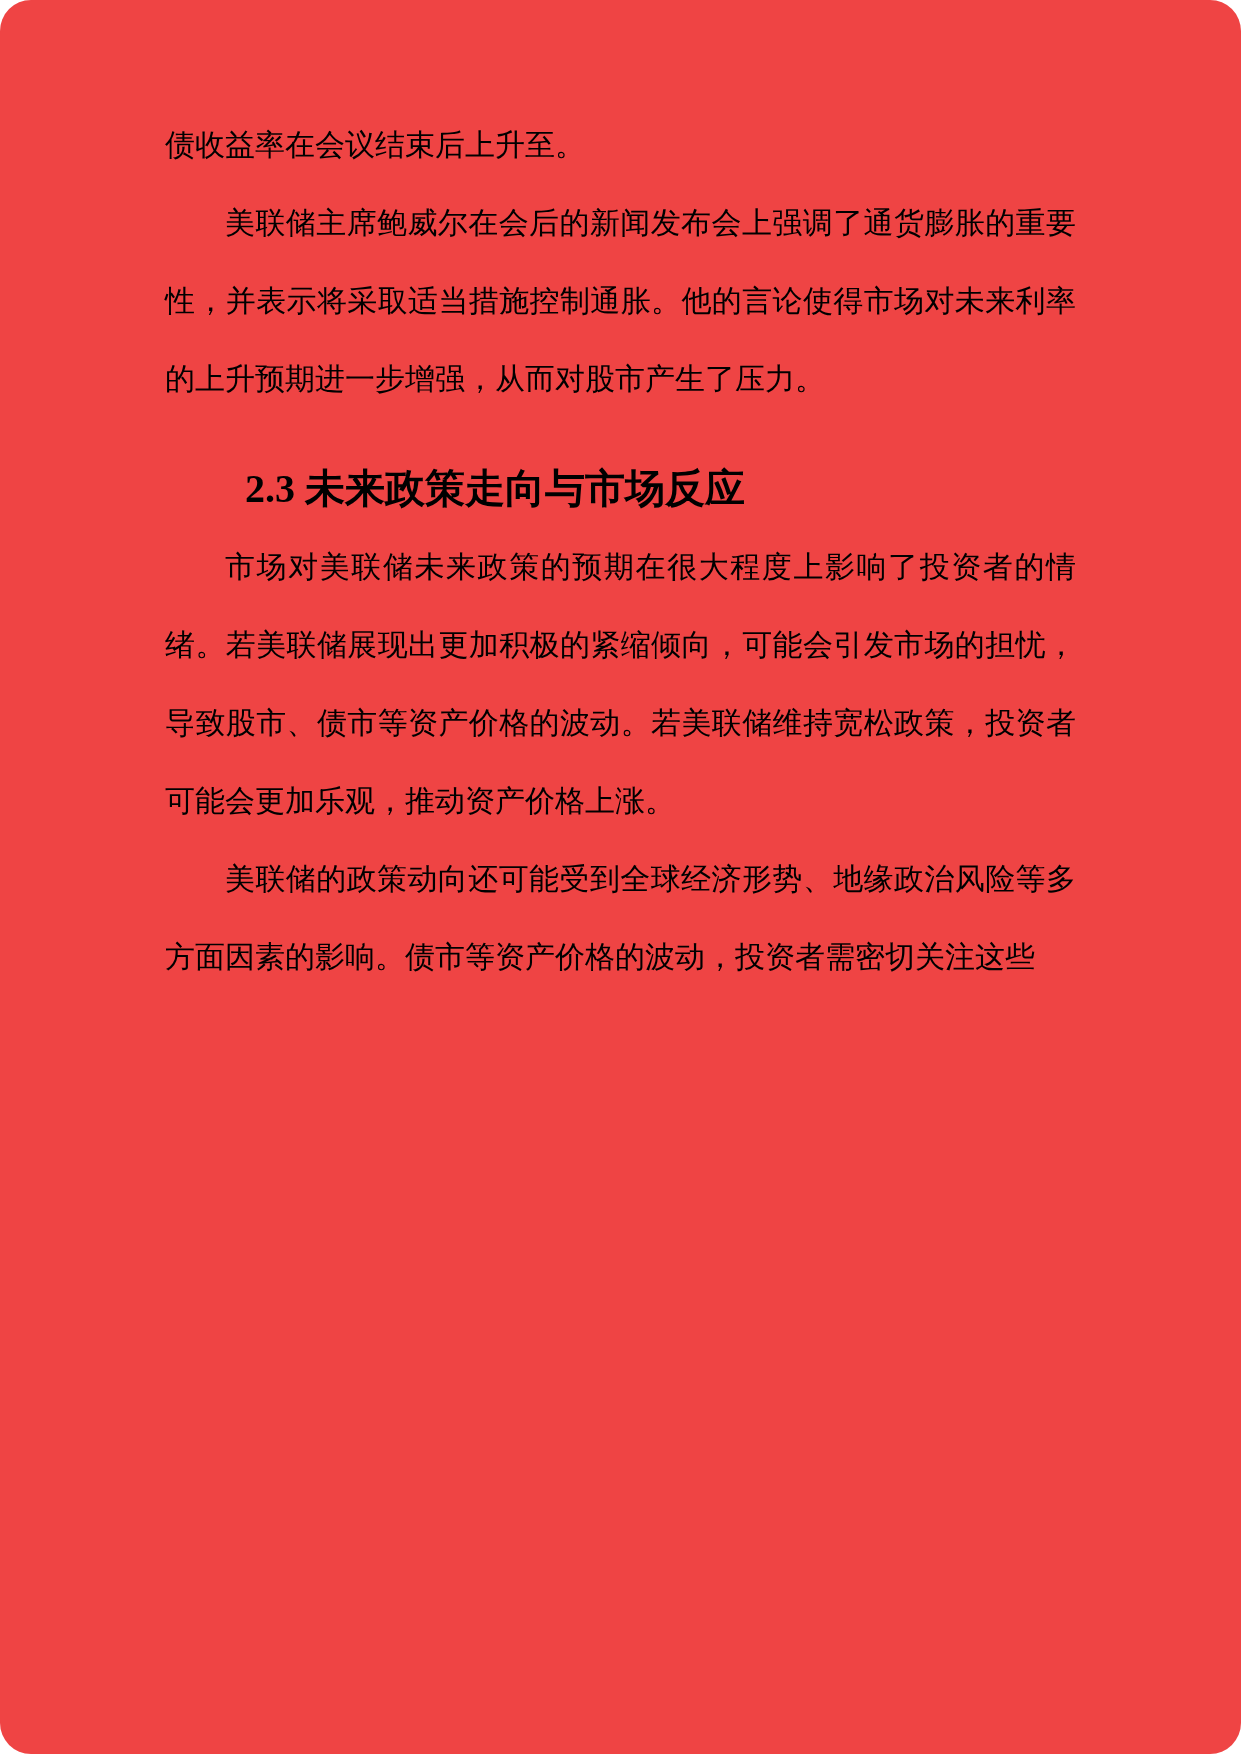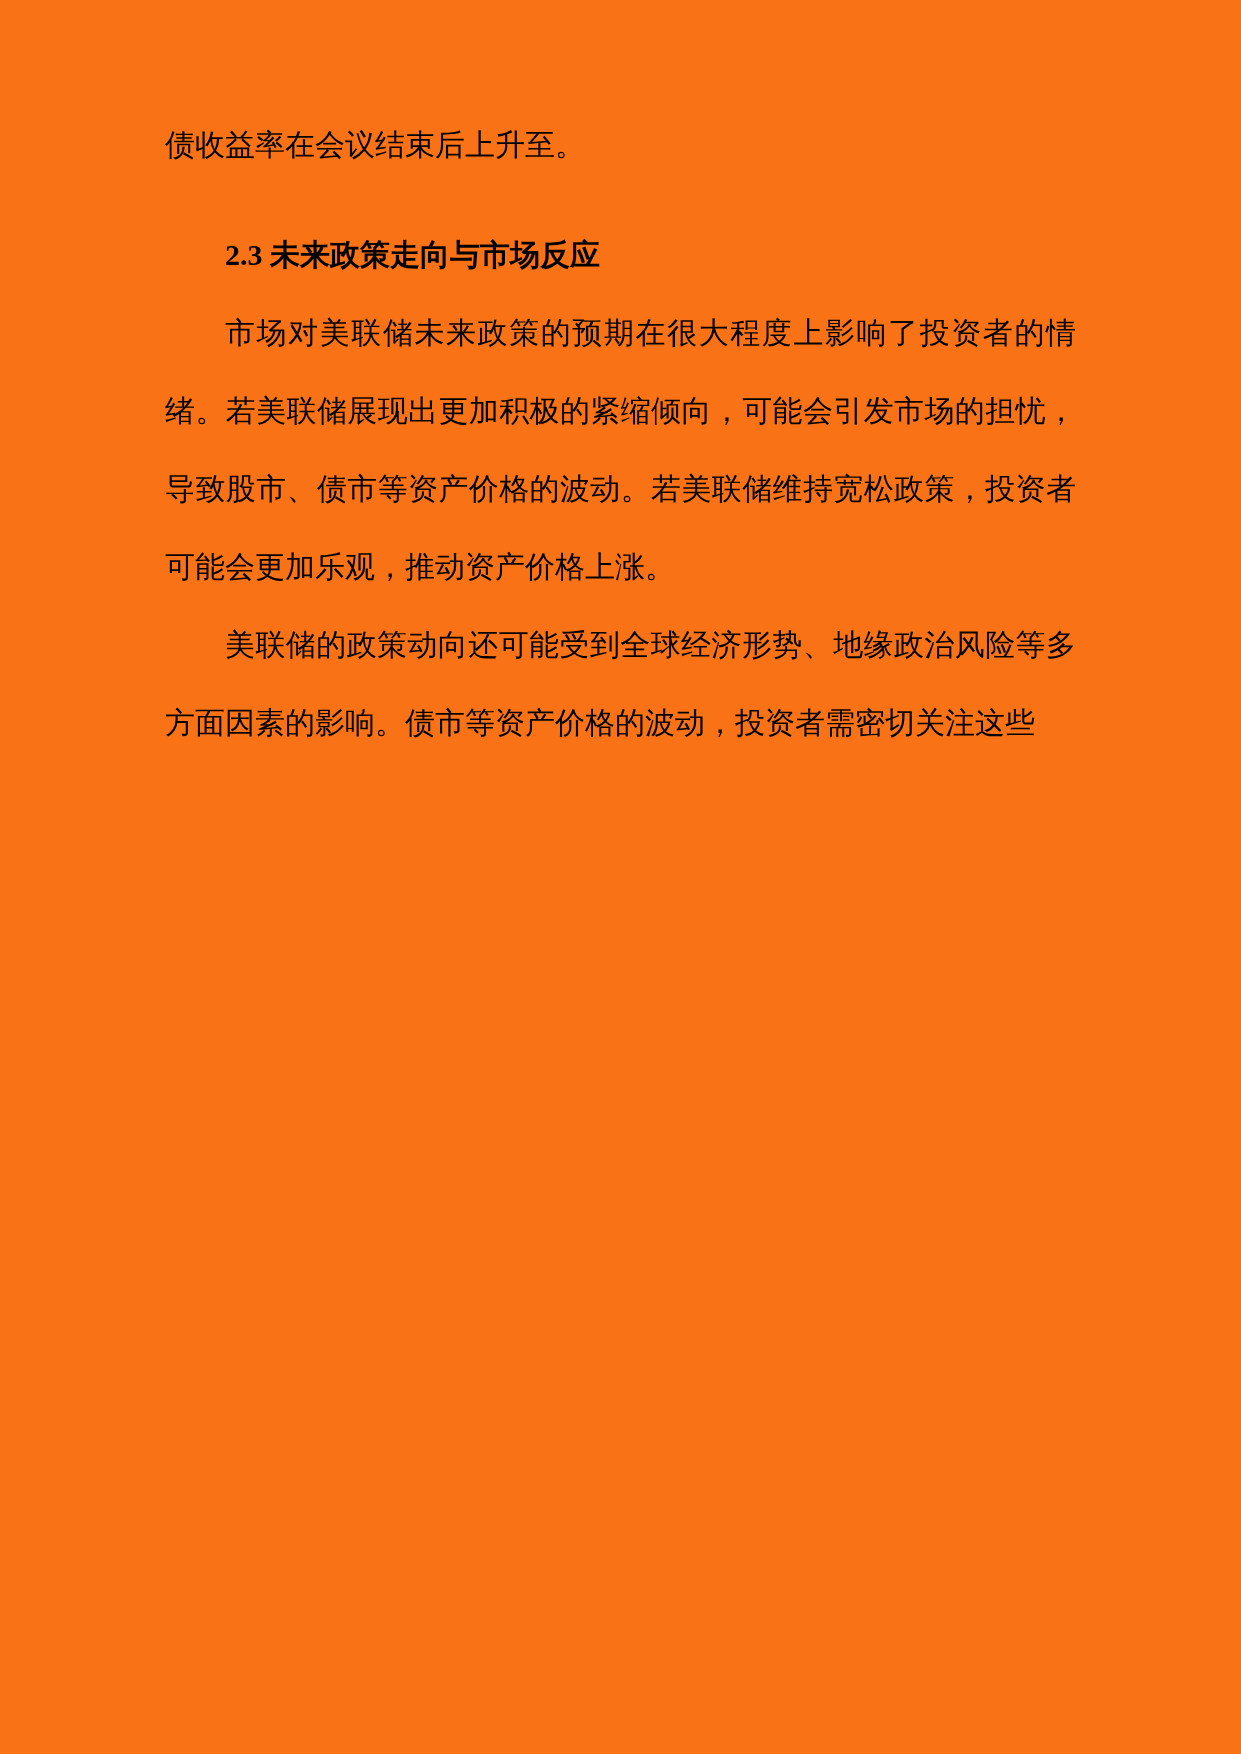--- a/index.html
+++ b/index.html
@@ -5,50 +5,52 @@
   html, body {
     margin: 0;
     padding: 0;
     background: #ffffff;
   }
   .page {
     position: relative;
     width: 1241px;
     height: 1754px;
     box-sizing: border-box;
-    background: #f97316;
+    background: #ef4444;
     color: #000000;
     padding: 106px 165px 0 165px;
     font-family: "Liberation Serif", "DejaVu Serif", serif;
     font-size: 30px;
     line-height: 78px;
     overflow: hidden;
+    border-radius: 31px;
   }
   .para {
     margin: 0;
     text-align: justify;
     text-justify: inter-character;
     word-break: normal;
     overflow-wrap: break-word;
   }
   .para.indent {
     text-indent: 2em;
   }
   .heading {
     margin: 32px 0 0 0;
-    font-size: 30px;
+    font-size: 40px;
     font-weight: bold;
     line-height: 78px;
     text-indent: 2em;
     text-align: left;
   }
 </style>
 </head>
 <body>
 
 <div class="page">
   <div>
       <p class="para">债收益率在会议结束后上升至。</p>
+      <p class="para indent">美联储主席鲍威尔在会后的新闻发布会上强调了通货膨胀的重要性，并表示将采取适当措施控制通胀。他的言论使得市场对未来利率的上升预期进一步增强，从而对股市产生了压力。</p>
       <h2 class="heading">2.3 未来政策走向与市场反应</h2>
       <p class="para indent">市场对美联储未来政策的预期在很大程度上影响了投资者的情绪。若美联储展现出更加积极的紧缩倾向，可能会引发市场的担忧，导致股市、债市等资产价格的波动。若美联储维持宽松政策，投资者可能会更加乐观，推动资产价格上涨。</p>
       <p class="para indent">美联储的政策动向还可能受到全球经济形势、地缘政治风险等多方面因素的影响。债市等资产价格的波动，投资者需密切关注这些</p>
     </div>
 </div>
 
 </body></html>

